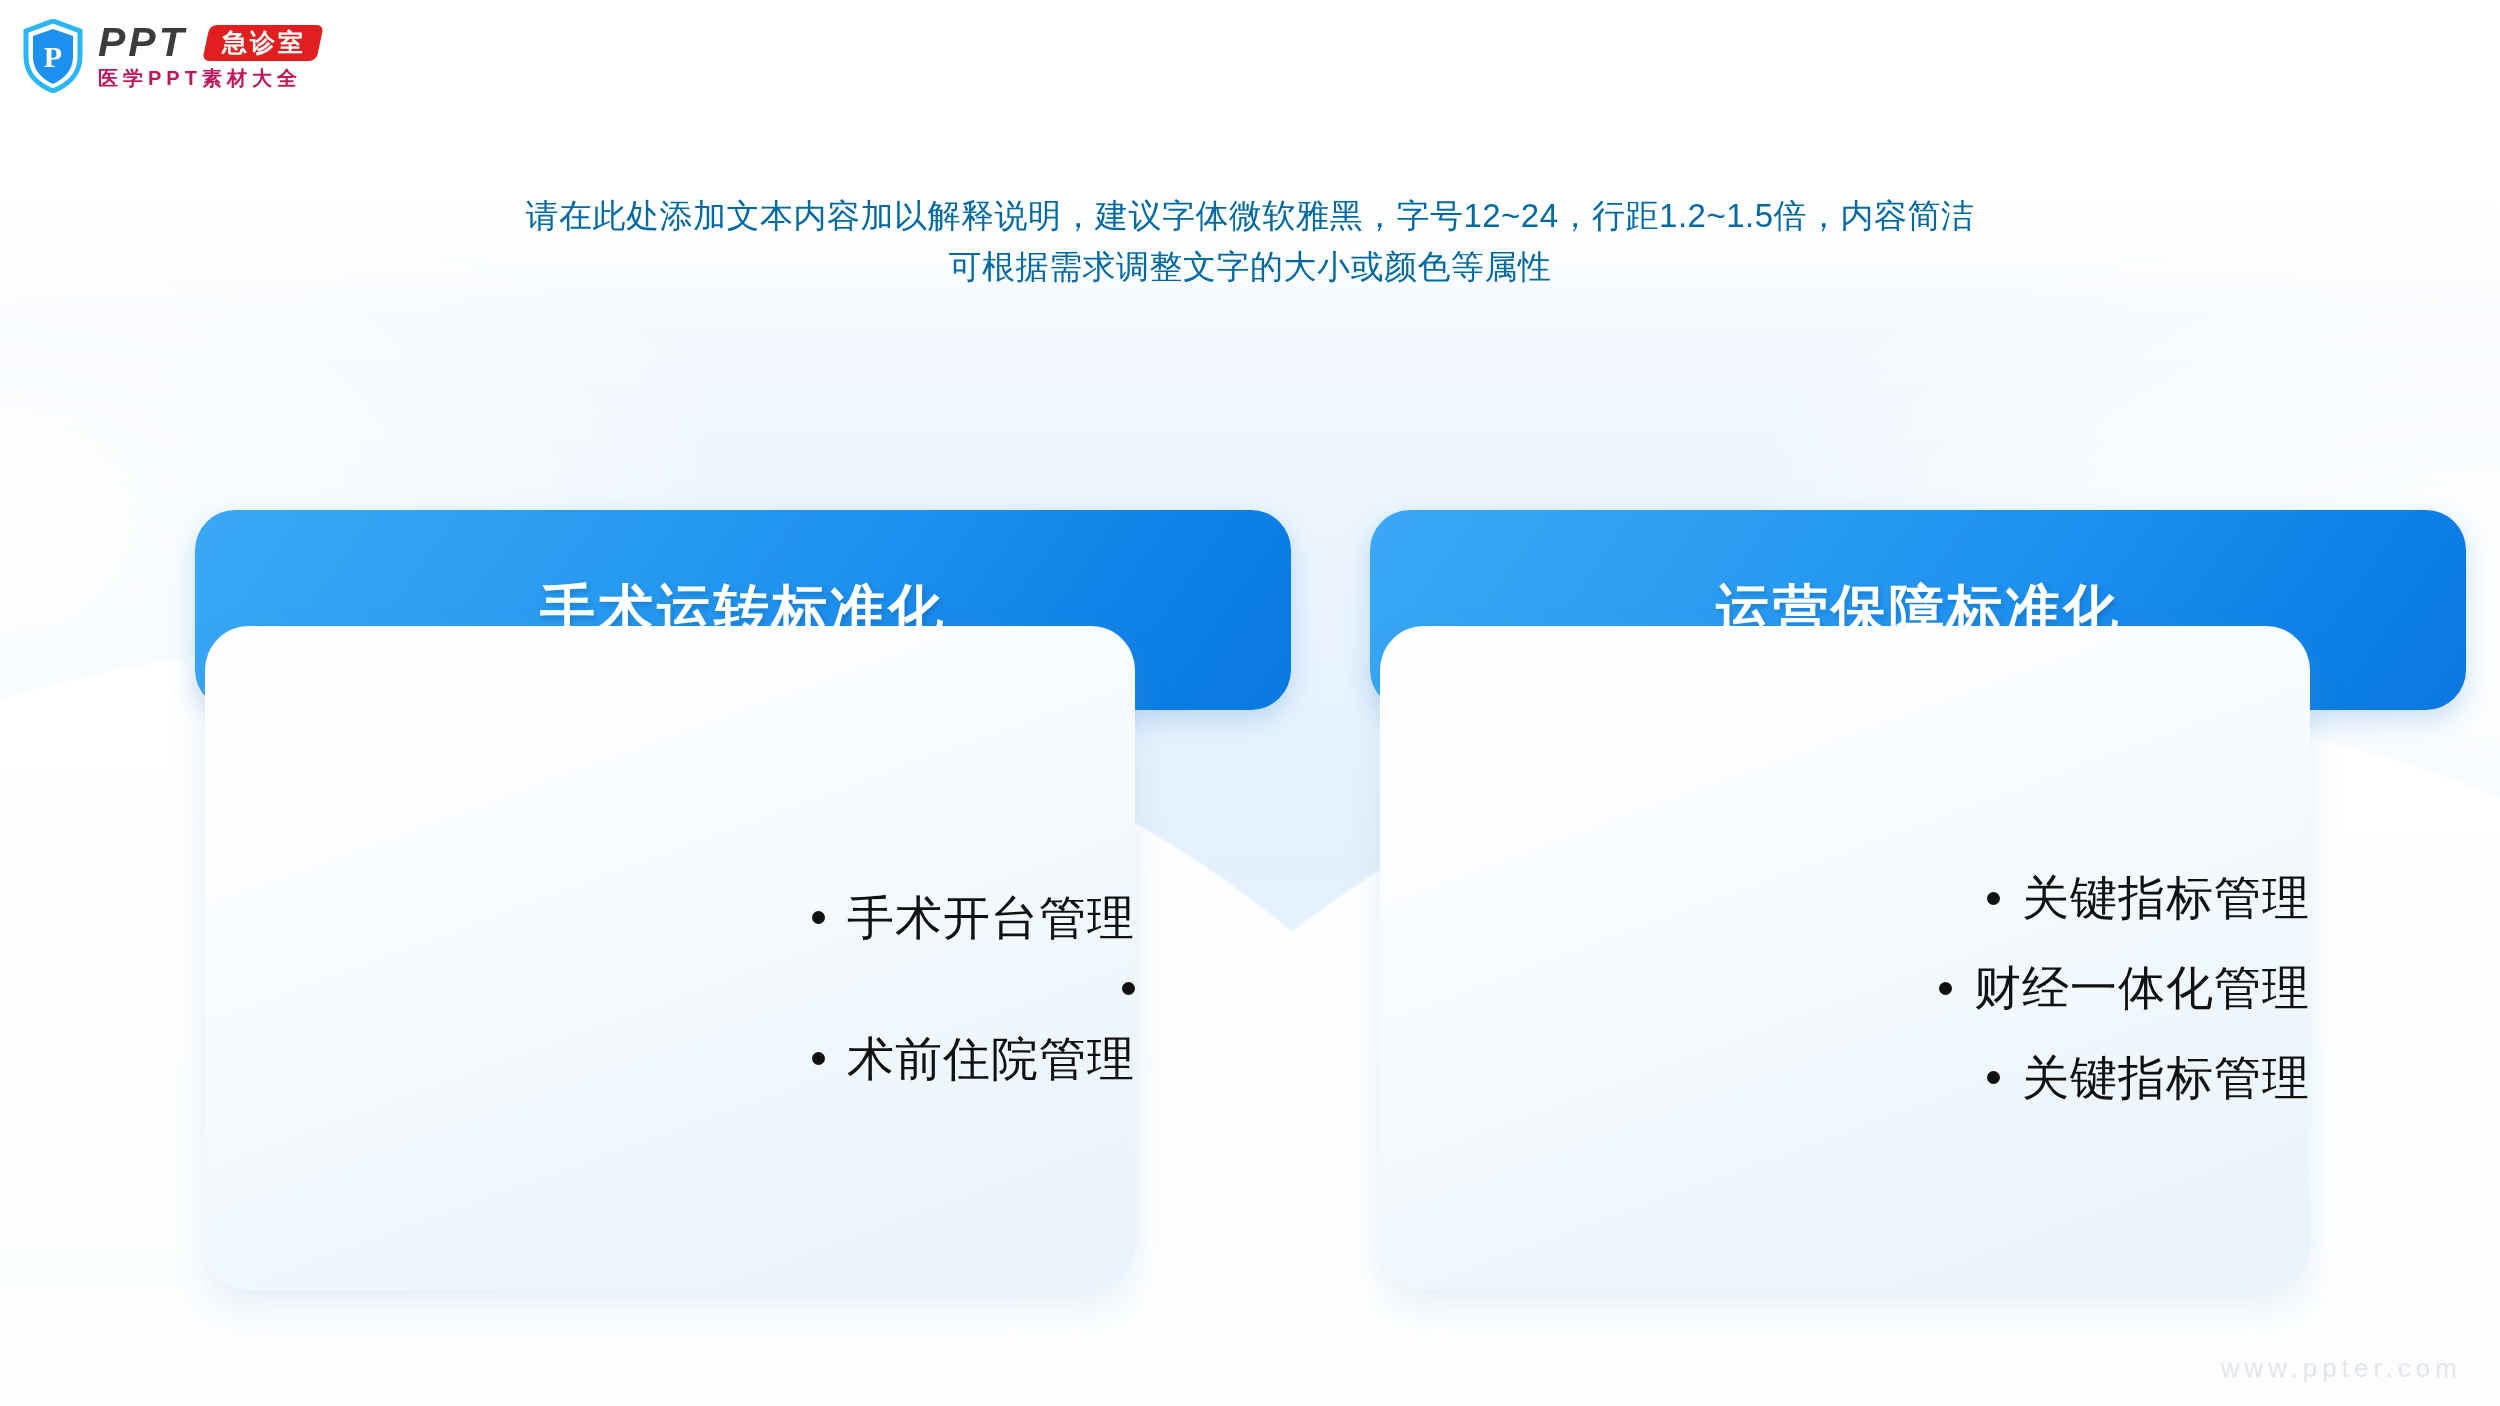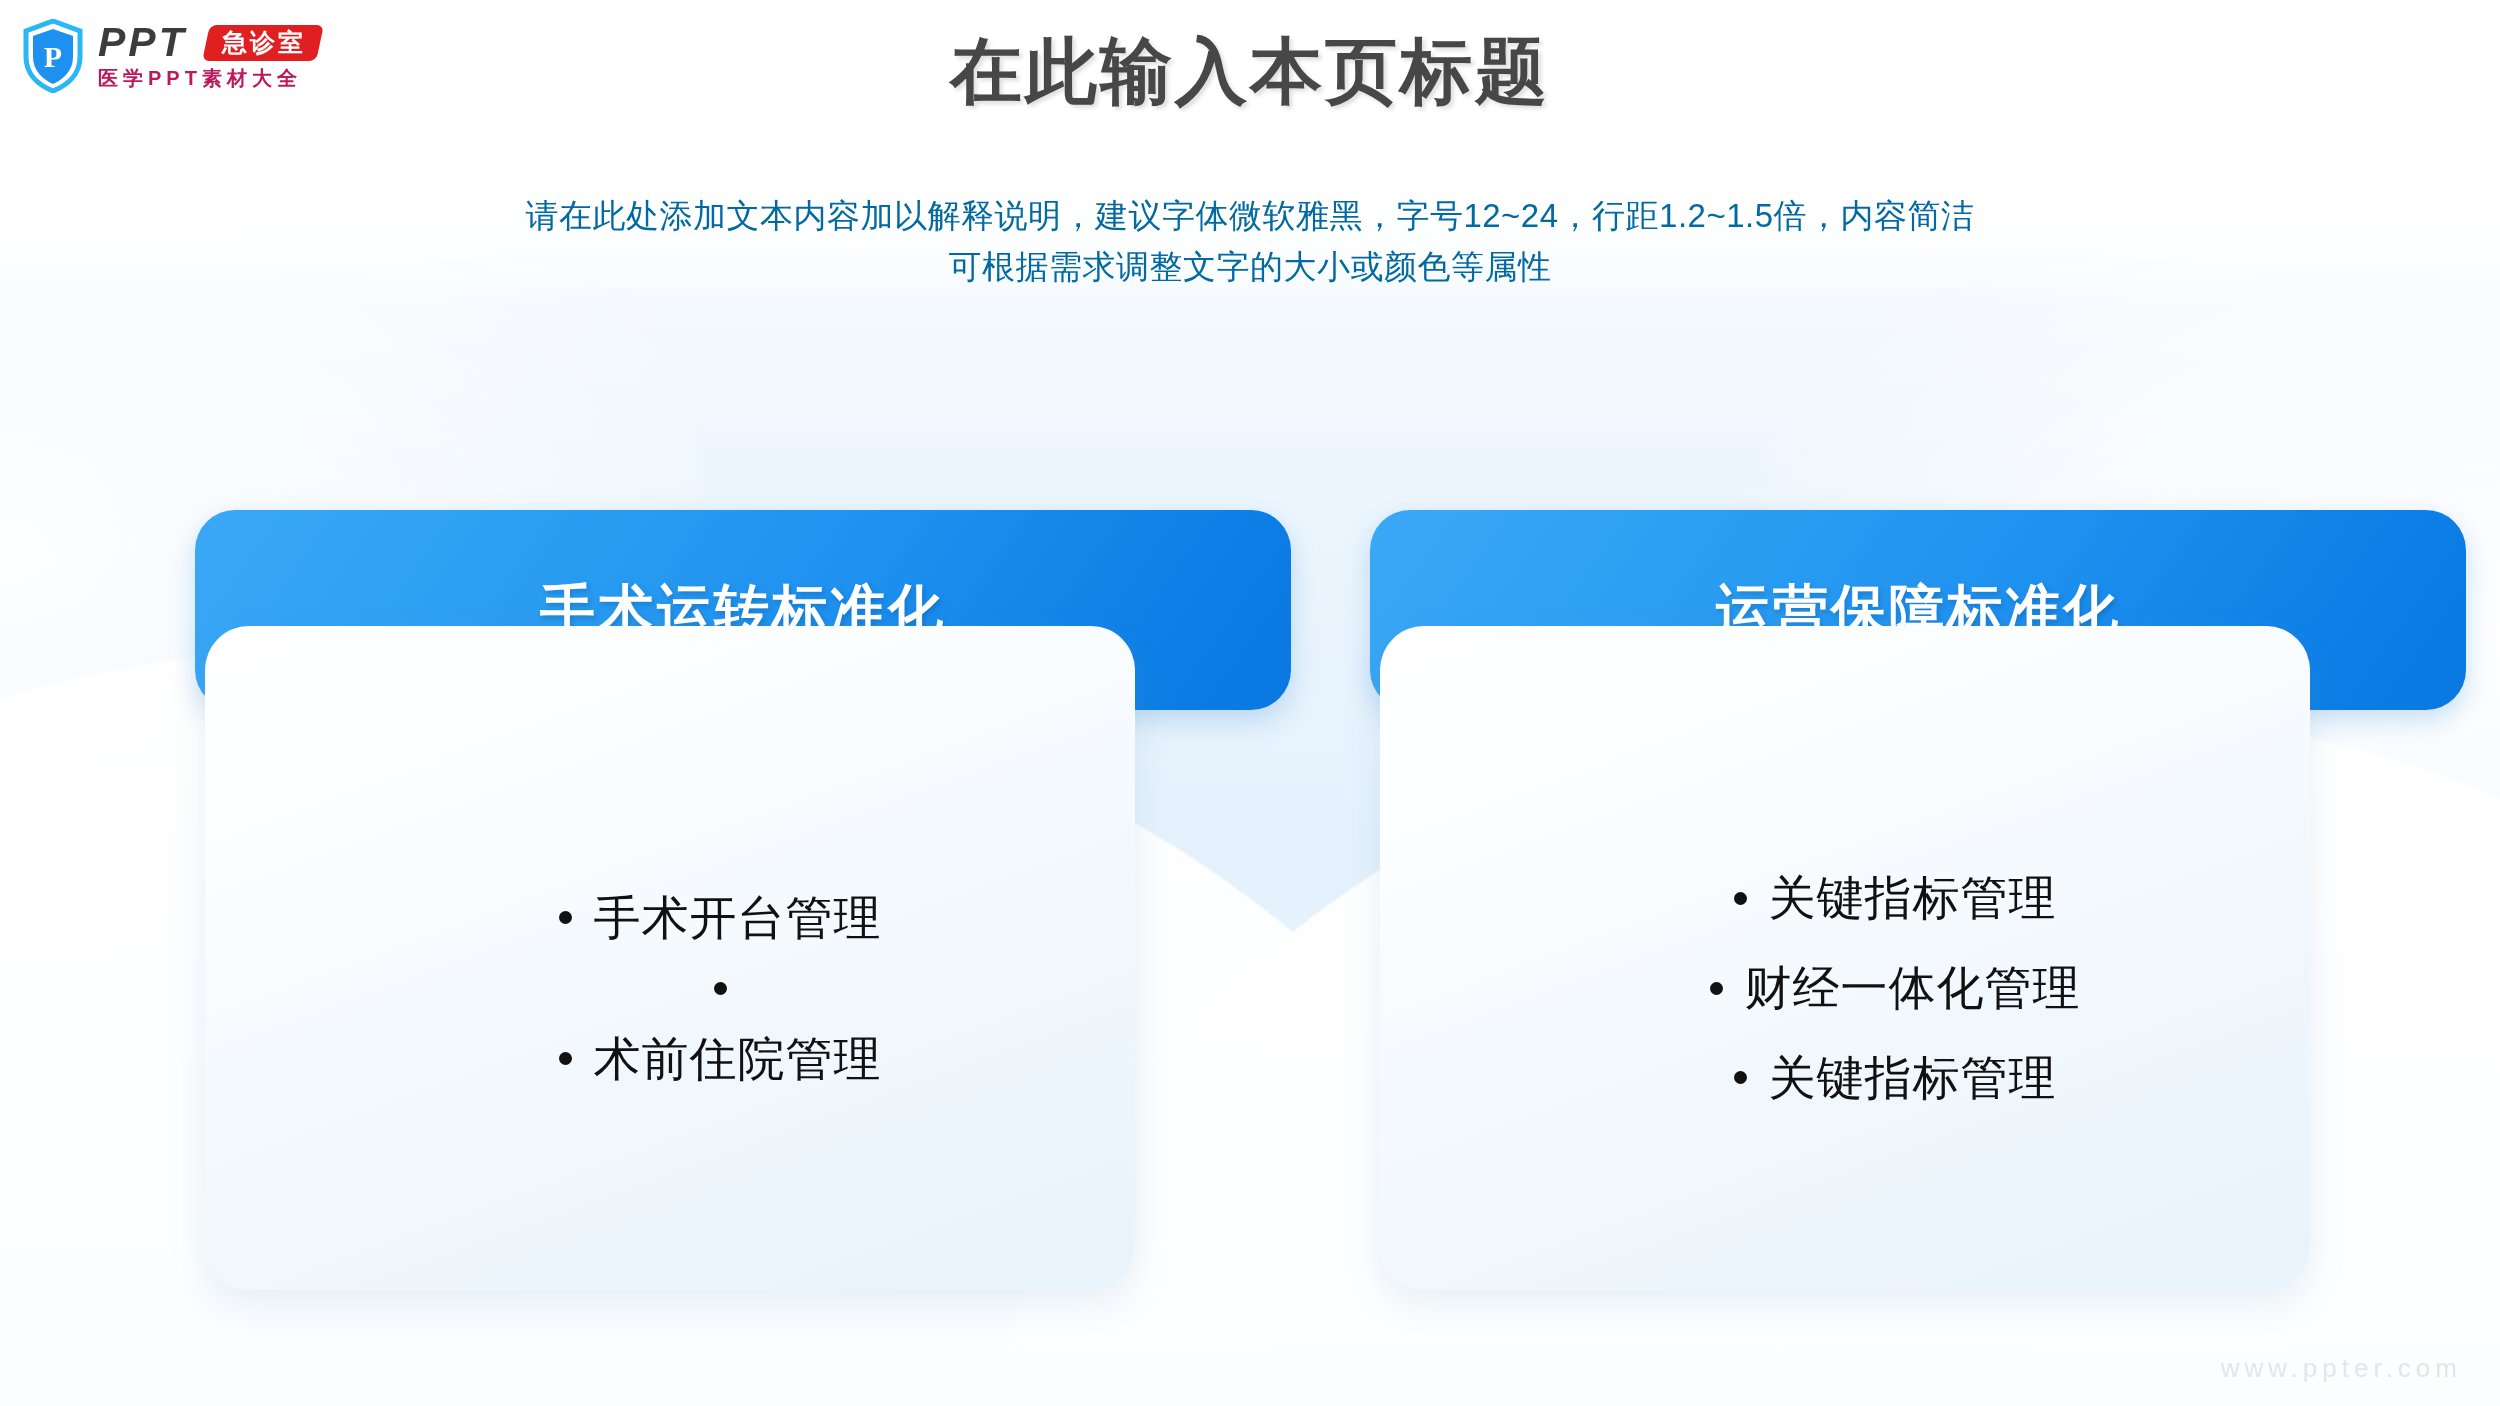--- a/index.html
+++ b/index.html
@@ -184,21 +184,21 @@
     padding: 0 0 0 0;
     box-sizing: border-box;
   }
   .bullet-list {
     list-style: none;
     margin: 0;
     padding: 0 0 0 0;
     display: flex;
     flex-direction: column;
     gap: 38px;
-    align-items: center;
+    align-items: flex-end;
     padding-left: 100px;
     padding-top: 60px;
   }
   .bullet-item {
     display: flex;
     align-items: center;
     gap: 22px;
     font-size: 47px;
     color: #111111;
     line-height: 1.1;
@@ -244,21 +244,20 @@
     </div>
     <div class="logo-text">
       <div class="logo-row1">
         <span class="logo-ppt">PPT</span>
         <span class="logo-badge"><span>急诊室</span></span>
       </div>
       <div class="logo-sub">医学PPT素材大全</div>
     </div>
   </div>
 
-  <div class="page-title">在此输入本页标题</div>
   <div class="page-subtitle">
     <div>请在此处添加文本内容加以解释说明，建议字体微软雅黑，字号12~24，行距1.2~1.5倍，内容简洁</div>
     <div>可根据需求调整文字的大小或颜色等属性</div>
   </div>
 
   <div class="card card-left">
     <div class="card-head">
       <span class="card-head-text">手术运转标准化</span>
     </div>
     <div class="card-body">

